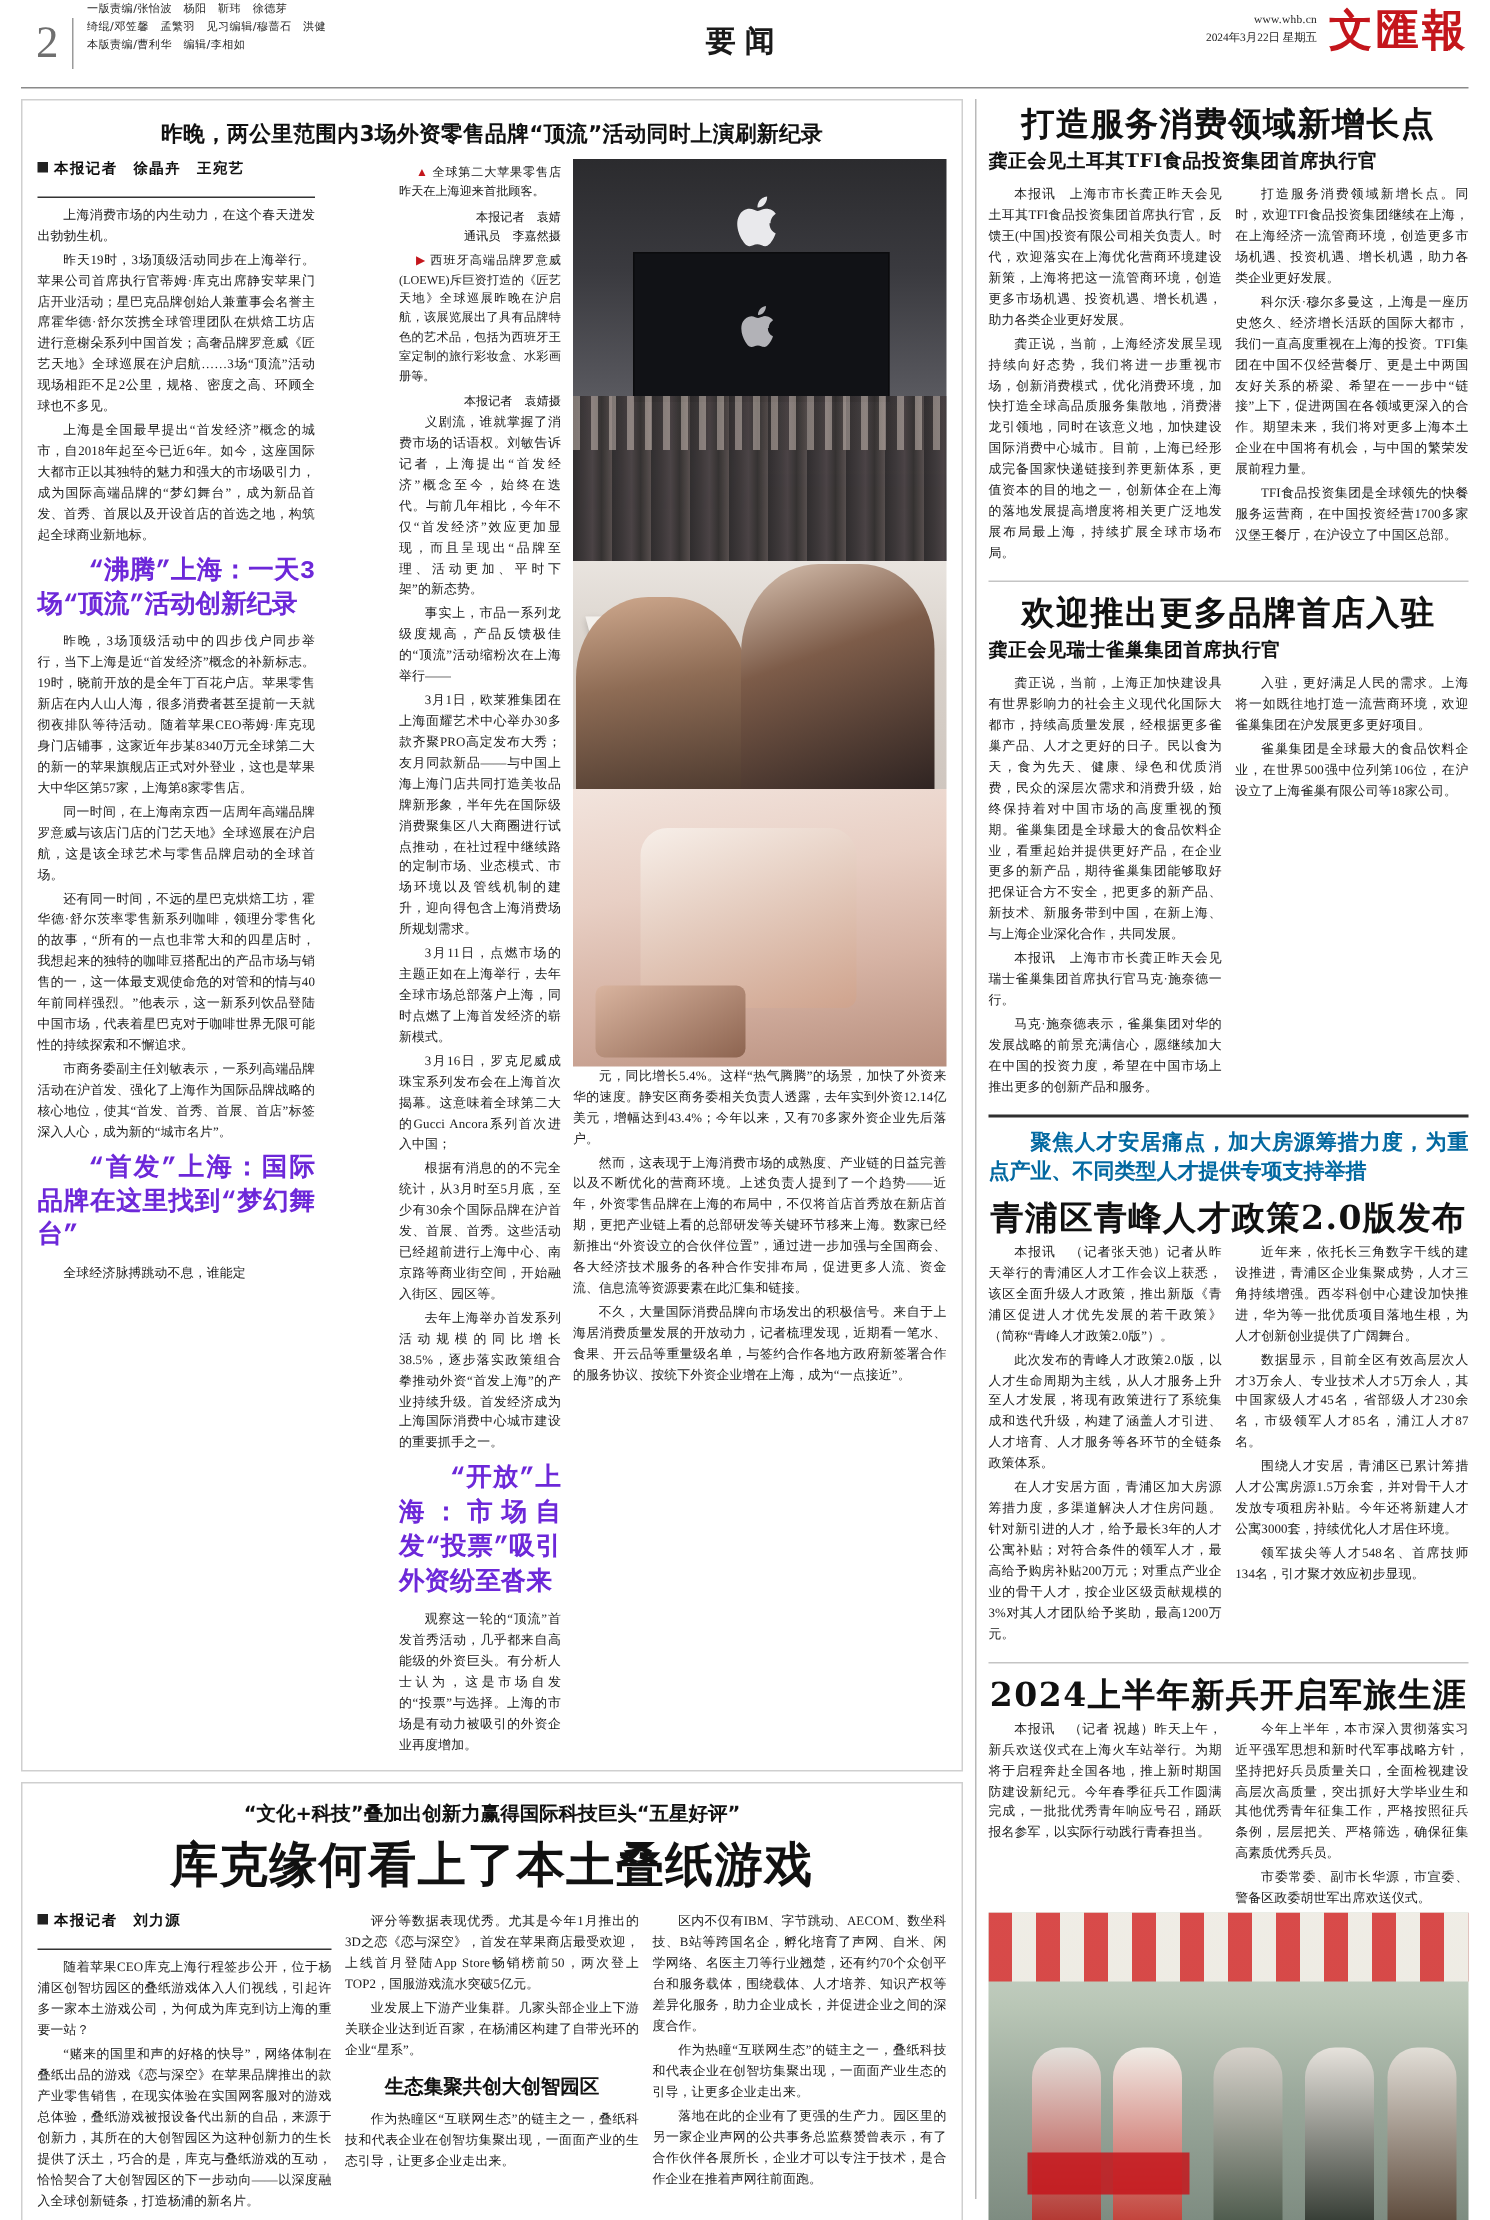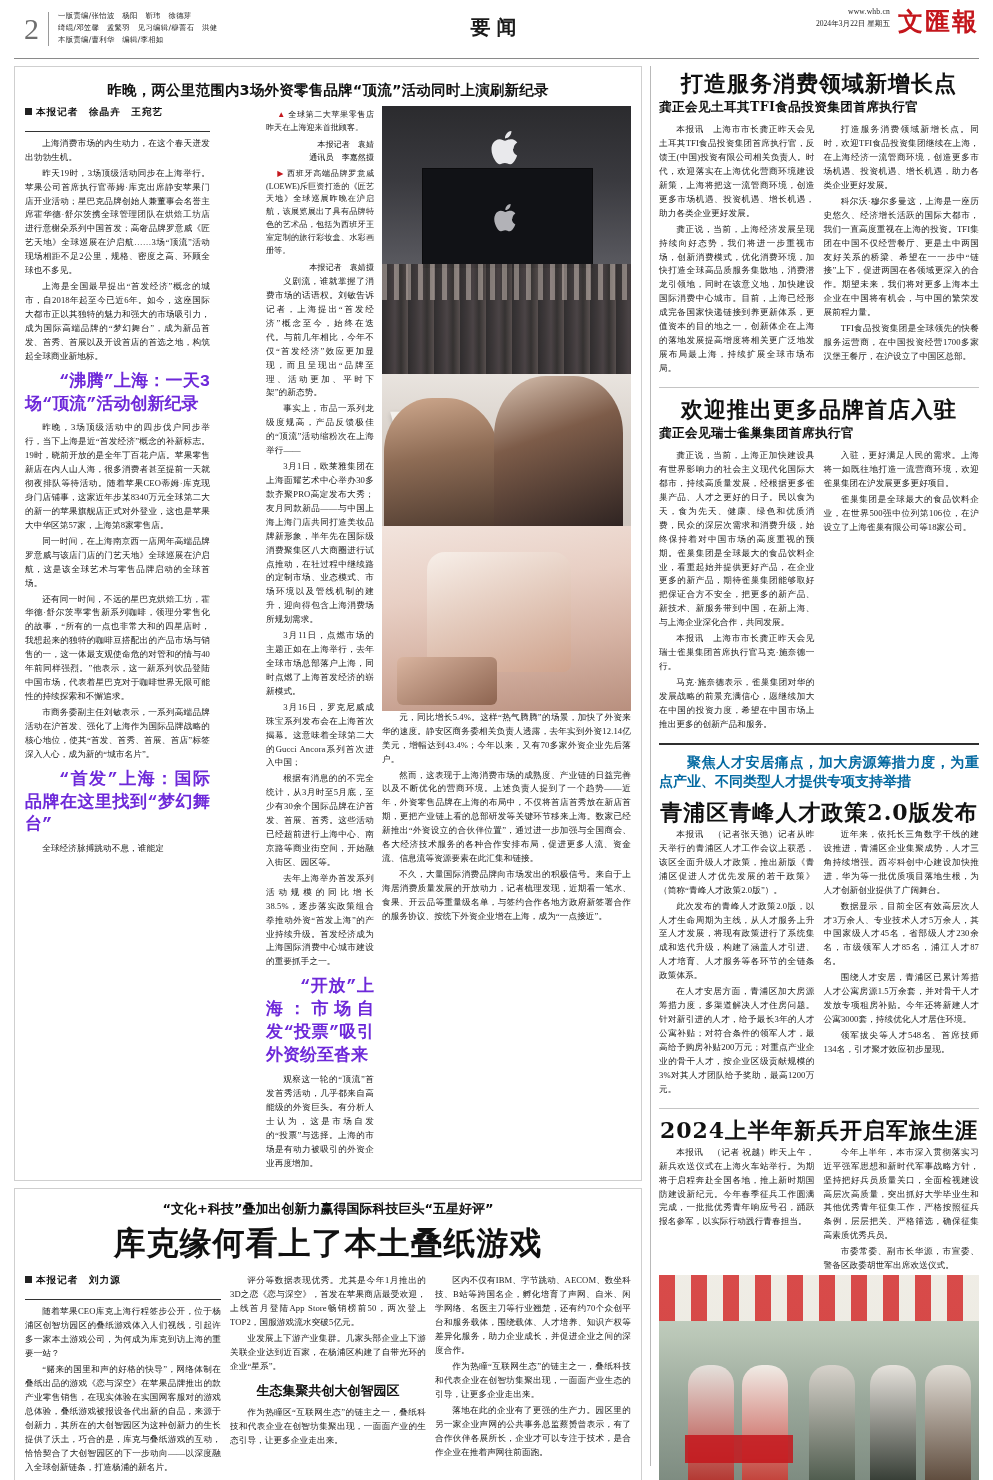--- a/index.html
+++ b/index.html
@@ -18,37 +18,37 @@
     border-bottom:1.5px solid #8a8a8a;
     display:flex;align-items:flex-start;
   }
   .folio{
     font-size:30px;line-height:1;color:#6f6f6f;
     font-family:"Liberation Serif",serif;
     padding:14px 9px 0 10px;
   }
   .folio-rule{width:1px;background:#9a9a9a;height:34px;margin-top:12px;}
   .editors{
-    padding:10px 0 0 9px;font-size:7.4px;line-height:1.65;
+    padding:0 0 0 9px;font-size:7.4px;line-height:1.65;
     color:#2a2a2a;letter-spacing:.3px;white-space:nowrap;
     font-family:"DejaVu Sans","Liberation Sans",sans-serif;
   }
   .editors div{margin:0;}
   .section-title{
     position:absolute;left:0;right:0;top:14px;text-align:center;
     font-size:20px;font-weight:700;letter-spacing:6px;color:#1a1a1a;
     font-family:"DejaVu Sans","Liberation Sans",sans-serif;
   }
   .mast-right{
     position:absolute;right:0;top:6px;display:flex;align-items:flex-end;gap:8px;
   }
   .mast-meta{text-align:right;font-size:7.6px;line-height:1.6;color:#222;padding-bottom:4px;}
   .mast-meta .url{font-size:7.6px;letter-spacing:.2px;}
   .mast-logo{
-    font-size:25px;font-weight:700;color:#c4161c;letter-spacing:2px;
+    font-size:29px;font-weight:700;color:#c4161c;letter-spacing:2px;
     font-family:"DejaVu Serif","Liberation Serif",serif;line-height:1;
   }
 
   
   .grid{display:flex;margin:7px 14px 0 14px;height:1400px;}
   .col-left{width:628px;flex:0 0 628px;position:relative;}
   .vdiv{width:1px;background:#b9b9b9;margin:0 8px;flex:0 0 1px;}
   .col-right{flex:1;position:relative;}
 
   

